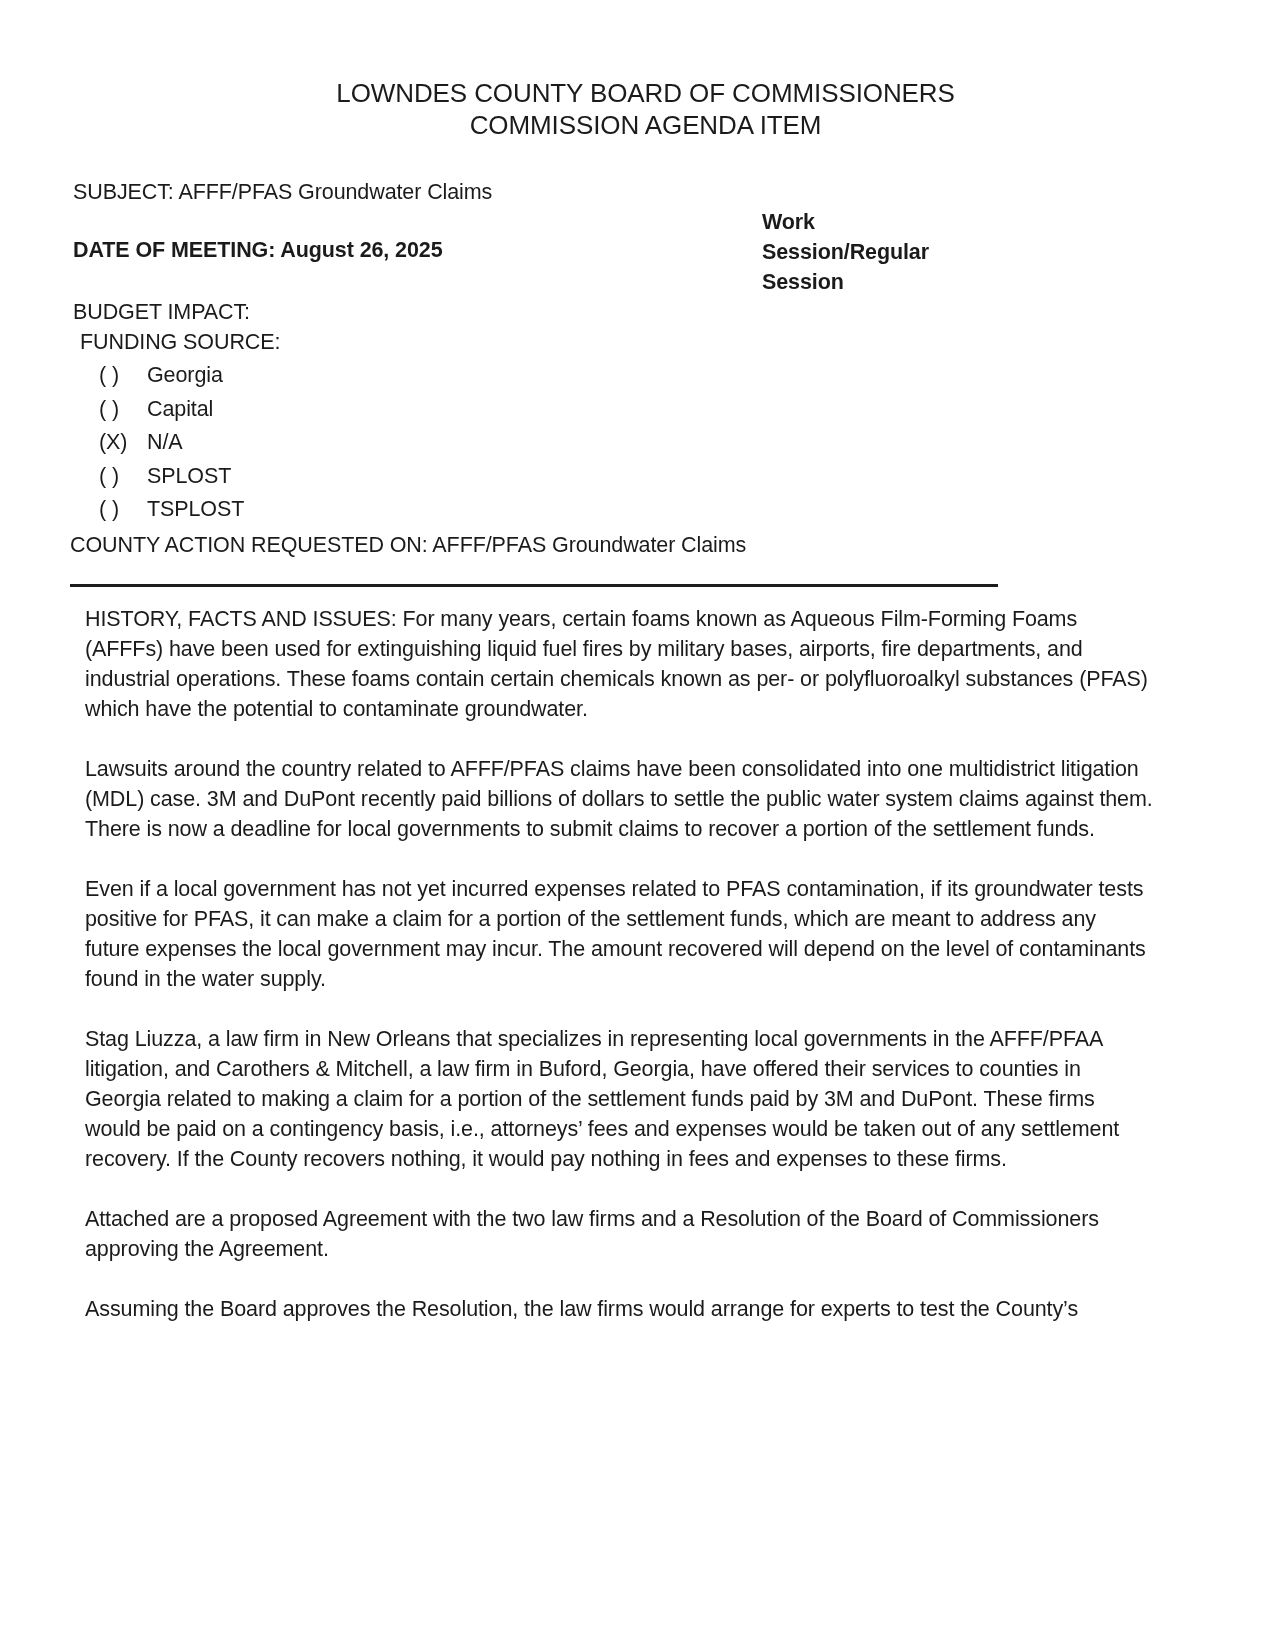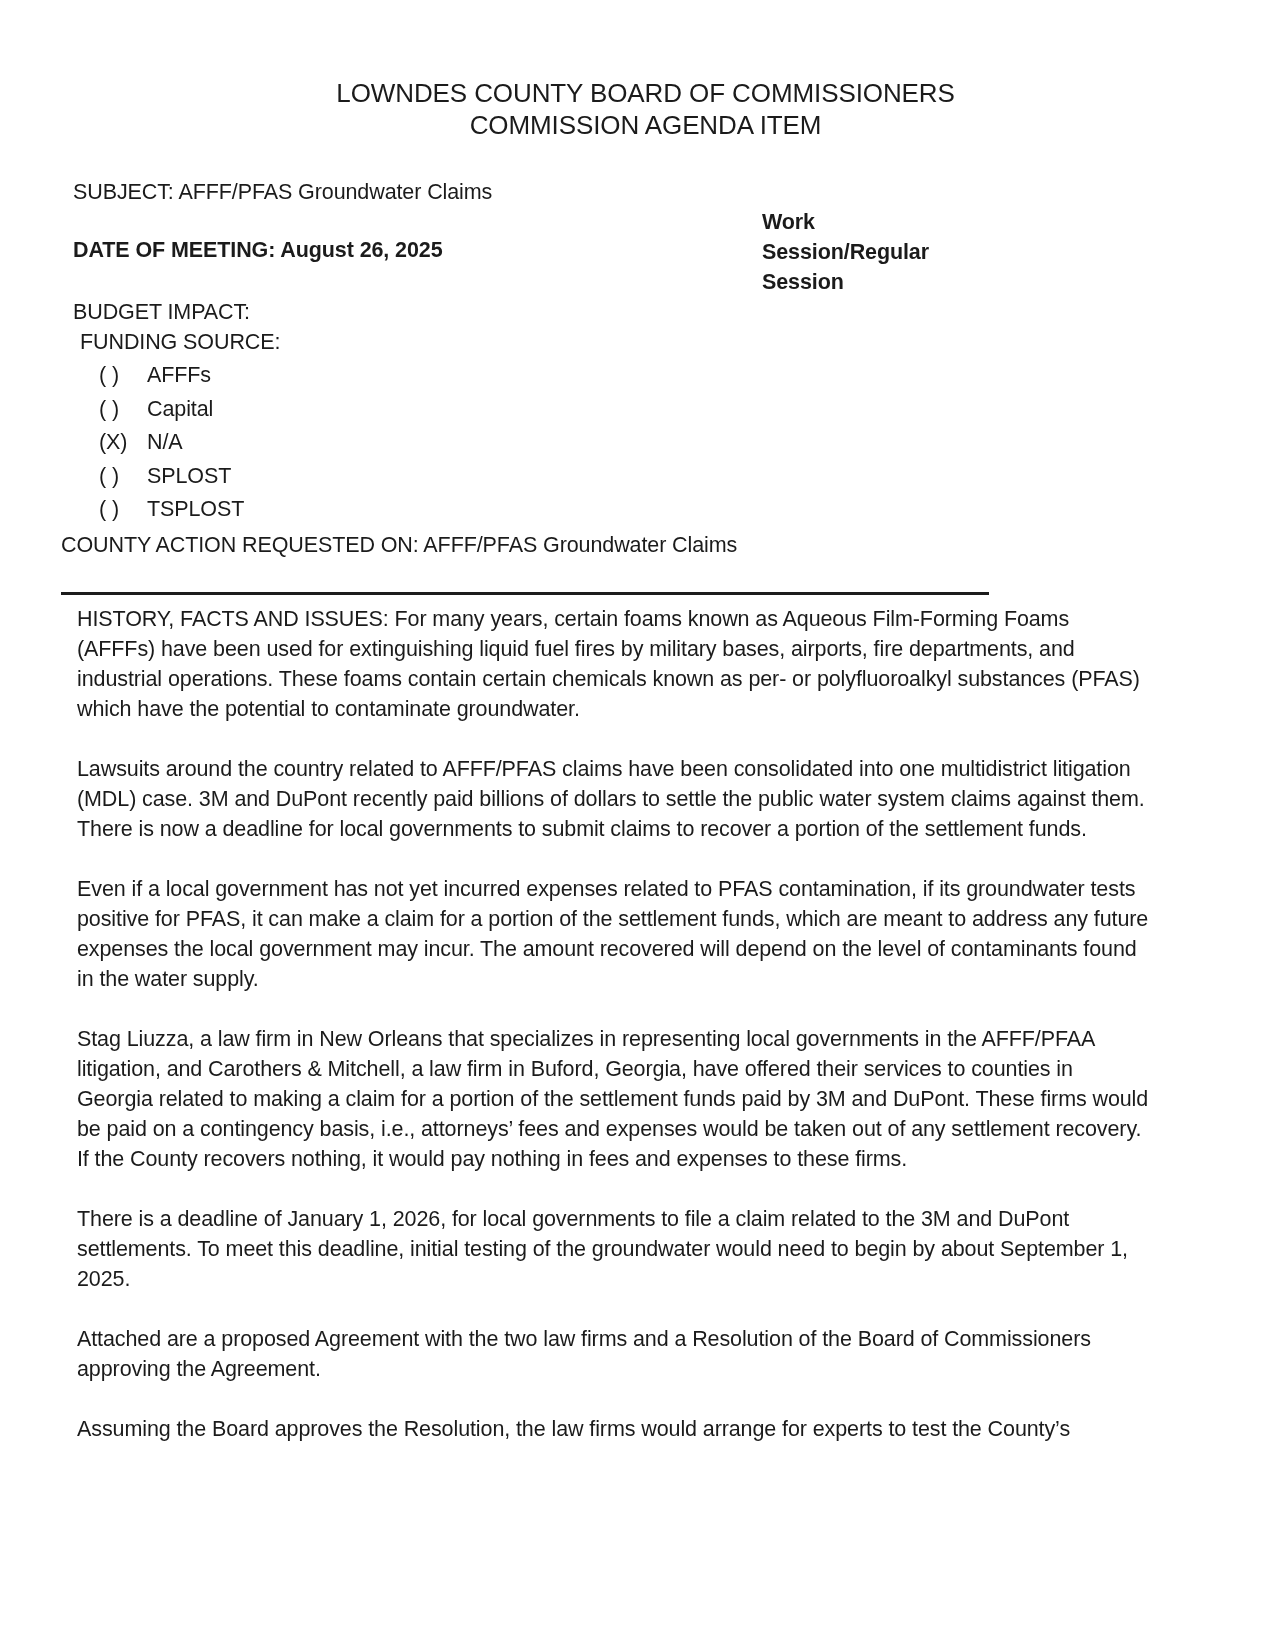--- a/index.html
+++ b/index.html
@@ -53,33 +53,33 @@
     height: 33.5px;
     line-height: 33.5px;
   }
   .funding-options .mark {
     width: 48px;
     flex: 0 0 48px;
   }
   .county-action {
     position: absolute;
     top: 530px;
-    left: 61px;
+    left: 70px;
     width: 928px;
-    padding-bottom: 32px;
+    padding-bottom: 24px;
     border-bottom: 3px solid #1c1c1c;
   }
   .body-copy {
     position: absolute;
     top: 604px;
     left: 73px;
     width: 1080px;
   }
   .body-copy p {
-    margin: 0 0 30px 4px;
+    margin: 0 0 30px 12px;
   }
 </style>
 </head>
 <body>
 
 <div class="page">
 
   <header class="titles">
     <div>LOWNDES COUNTY BOARD OF COMMISSIONERS</div>
     <div>COMMISSION AGENDA ITEM</div>
@@ -99,21 +99,21 @@
     <span>August 26, 2025</span>
   </div>
 
   <div class="budget-line">BUDGET IMPACT:</div>
 
   <div class="funding-line">FUNDING SOURCE:</div>
 
   <ul class="funding-options">
     <li>
       <span class="mark">( )</span>
-      <span>AFFFs</span>
+      <span>Georgia</span>
     </li>
     <li>
       <span class="mark">( )</span>
       <span>Capital</span>
     </li>
     <li>
       <span class="mark">(X)</span>
       <span>N/A</span>
     </li>
     <li>
@@ -129,18 +129,17 @@
   <div class="county-action">
     <span>COUNTY ACTION REQUESTED ON:</span>
     <span>AFFF/PFAS Groundwater Claims</span>
   </div>
 
   <div class="body-copy">
     <p>HISTORY, FACTS AND ISSUES: For many years, certain foams known as Aqueous Film-Forming Foams (AFFFs) have been used for extinguishing liquid fuel fires by military bases, airports, fire departments, and industrial operations. These foams contain certain chemicals known as per- or polyfluoroalkyl substances (PFAS) which have the potential to contaminate groundwater.</p>
     <p>Lawsuits around the country related to AFFF/PFAS claims have been consolidated into one multidistrict litigation (MDL) case. 3M and DuPont recently paid billions of dollars to settle the public water system claims against them. There is now a deadline for local governments to submit claims to recover a portion of the settlement funds.</p>
     <p>Even if a local government has not yet incurred expenses related to PFAS contamination, if its groundwater tests positive for PFAS, it can make a claim for a portion of the settlement funds, which are meant to address any future expenses the local government may incur. The amount recovered will depend on the level of contaminants found in the water supply.</p>
     <p>Stag Liuzza, a law firm in New Orleans that specializes in representing local governments in the AFFF/PFAA litigation, and Carothers &amp; Mitchell, a law firm in Buford, Georgia, have offered their services to counties in Georgia related to making a claim for a portion of the settlement funds paid by 3M and DuPont. These firms would be paid on a contingency basis, i.e., attorneys’ fees and expenses would be taken out of any settlement recovery. If the County recovers nothing, it would pay nothing in fees and expenses to these firms.</p>
-    <p>There is a deadline of January 1, 2026, for local governments to file a claim related to the 3M and DuPont settlements. To meet this deadline, initial testing of the groundwater would need to begin by about September 1, 2025.</p>
     <p>Attached are a proposed Agreement with the two law firms and a Resolution of the Board of Commissioners approving the Agreement.</p>
     <p>Assuming the Board approves the Resolution, the law firms would arrange for experts to test the County’s</p>
   </div>
 
 </div>
 
 </body></html>

